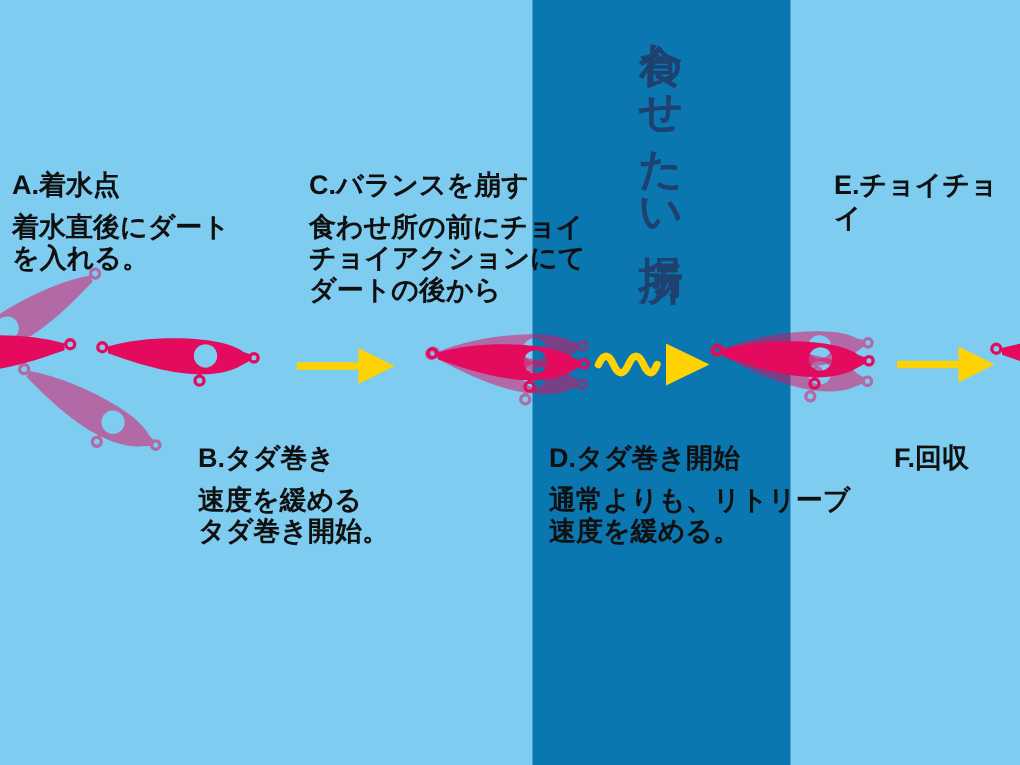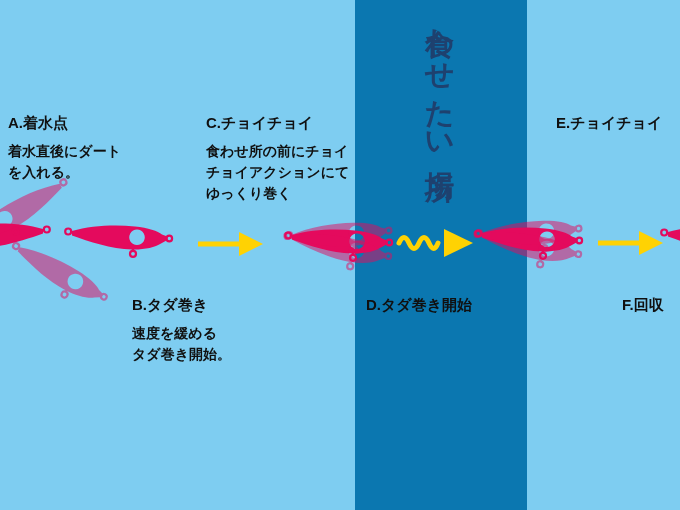--- a/index.html
+++ b/index.html
@@ -12,28 +12,28 @@
     position:absolute; left:355px; top:0; width:172px; height:510px;
     background:#0b77b0;
   }
   .vtitle {
     position:absolute; left:420px; top:6px;
     writing-mode:vertical-rl; text-orientation:upright;
     font-size:29px; font-weight:700; letter-spacing:2px;
     color:#1e416f;
   }
   .step { position:absolute; color:#101010; }
-  .step-title { font-size:15px; font-weight:700; line-height:22px; }
-  .step-desc  { font-size:14px; font-weight:700; line-height:21px; margin-top:7px; white-space:pre-line; }
+  .step-title { font-size:18px; font-weight:700; line-height:22px; }
+  .step-desc  { font-size:18px; font-weight:700; line-height:21px; margin-top:7px; white-space:pre-line; }
   .stepA { left:8px;   top:112px; }
   .stepC { left:206px; top:112px; }
   .stepE { left:556px; top:112px; }
   .stepB { left:132px; top:294px; }
   .stepD { left:366px; top:294px; }
-  .stepF { left:622px; top:294px; }
+  .stepF { left:596px; top:294px; }
   .lure  { position:absolute; color:#e40a5d; overflow:visible; }
   .ghost { opacity:0.5; }
   .fan   { transform-origin:6px 20px; }
   .arrow { position:absolute; color:#ffd203; overflow:visible; }
   .defs-holder { position:absolute; width:0; height:0; }
 </style>
 </head>
 <body>
 
 <div class="stage">
@@ -114,27 +114,29 @@
     <div class="step-title">A.着水点</div>
     <div class="step-desc">着水直後にダート
 を入れる。</div>
   </div>
   <div class="step stepB">
     <div class="step-title">B.タダ巻き</div>
     <div class="step-desc">速度を緩める
 タダ巻き開始。</div>
   </div>
   <div class="step stepC">
-    <div class="step-title">C.チョイチョイ</div>
+    <div class="step-title">C.バランスを崩す</div>
     <div class="step-desc">食わせ所の前にチョイ
 チョイアクションにて
-ゆっくり巻く</div>
+ダートの後から</div>
   </div>
   <div class="step stepD">
     <div class="step-title">D.タダ巻き開始</div>
+    <div class="step-desc">通常よりも、リトリーブ
+速度を緩める。</div>
   </div>
   <div class="step stepE">
     <div class="step-title">E.チョイチョイ</div>
   </div>
   <div class="step stepF">
     <div class="step-title">F.回収</div>
   </div>
 
 </div>
 

